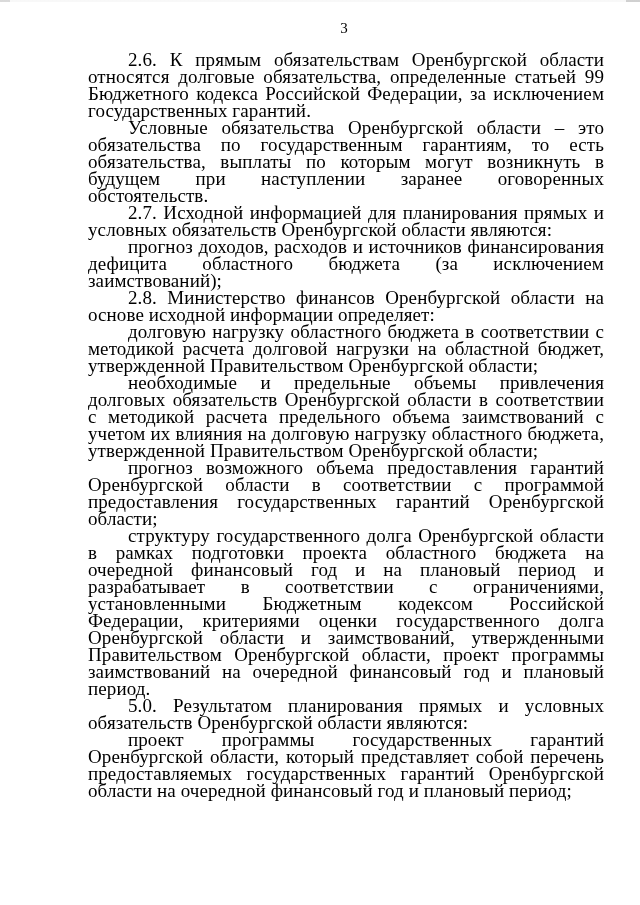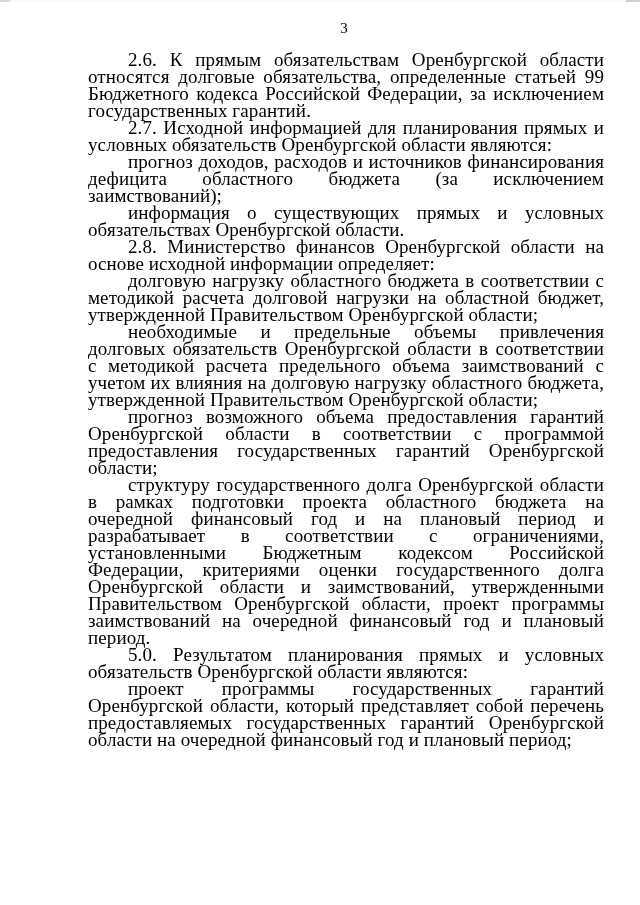--- a/index.html
+++ b/index.html
@@ -51,23 +51,23 @@
 </head>
 <body>
 
 <div class="page">
   <div class="scan-edge"></div>
 
   <div class="page-number">3</div>
 
   <div class="content">
     <p>2.6. К прямым обязательствам Оренбургской области относятся долговые обязательства, определенные статьей 99 Бюджетного кодекса Российской Федерации, за исключением государственных гарантий.</p>
+    <p>Условные обязательства Оренбургской области – это обязательства по государственным гарантиям, то есть обязательства, выплаты по которым могут возникнуть в будущем при наступлении заранее оговоренных обстоятельств.</p>
     <p>2.7. Исходной информацией для планирования прямых и условных обязательств Оренбургской области являются:</p>
     <p>прогноз доходов, расходов и источников финансирования дефицита областного бюджета (за исключением заимствований);</p>
-    <p>информация о существующих прямых и условных обязательствах Оренбургской области.</p>
     <p>2.8. Министерство финансов Оренбургской области на основе исходной информации определяет:</p>
     <p>долговую нагрузку областного бюджета в соответствии с методикой расчета долговой нагрузки на областной бюджет, утвержденной Правительством Оренбургской области;</p>
     <p>необходимые и предельные объемы привлечения долговых обязательств Оренбургской области в соответствии с методикой расчета предельного объема заимствований с учетом их влияния на долговую нагрузку областного бюджета, утвержденной Правительством Оренбургской области;</p>
     <p>прогноз возможного объема предоставления гарантий Оренбургской области в соответствии с программой предоставления государственных гарантий Оренбургской области;</p>
     <p>структуру государственного долга Оренбургской области  в рамках подготовки проекта областного бюджета на очередной финансовый год и на плановый период и разрабатывает в соответствии с ограничениями, установленными Бюджетным кодексом Российской Федерации, критериями оценки государственного долга Оренбургской области и заимствований, утвержденными Правительством Оренбургской области, проект программы заимствований на очередной финансовый год и плановый период.</p>
     <p>5.0. Результатом планирования прямых и условных обязательств Оренбургской области являются:</p>
     <p>проект программы государственных гарантий Оренбургской области, который представляет собой перечень предоставляемых государственных гарантий Оренбургской области на очередной финансовый год и плановый период;</p>
   </div>
 </div>
 

